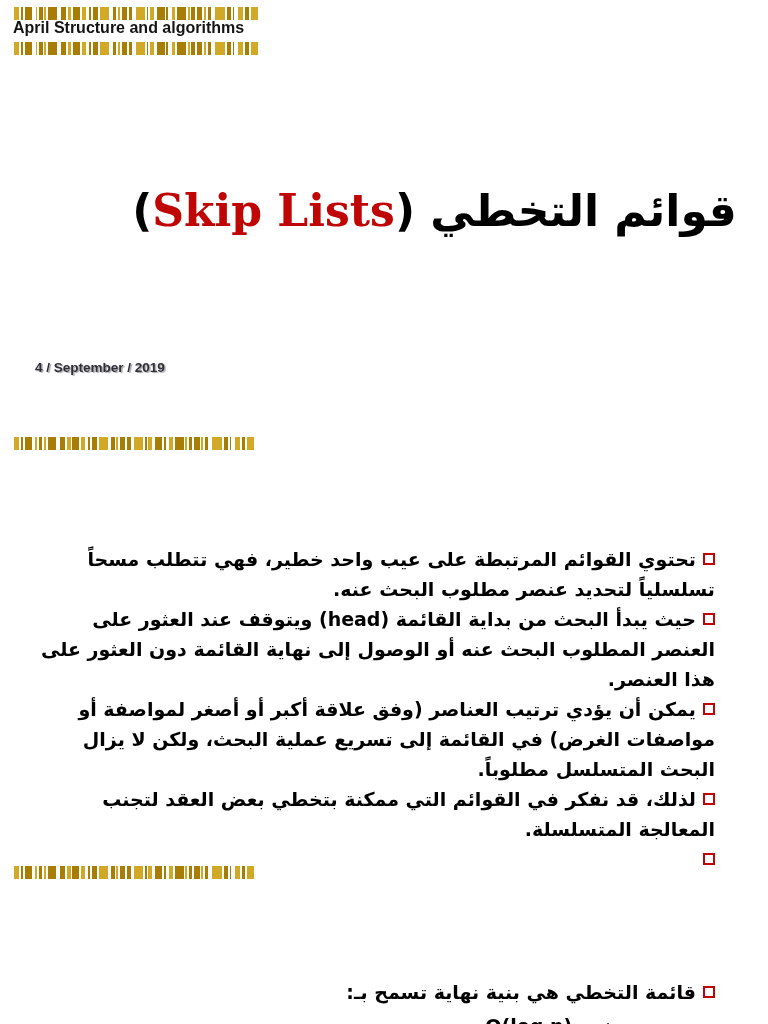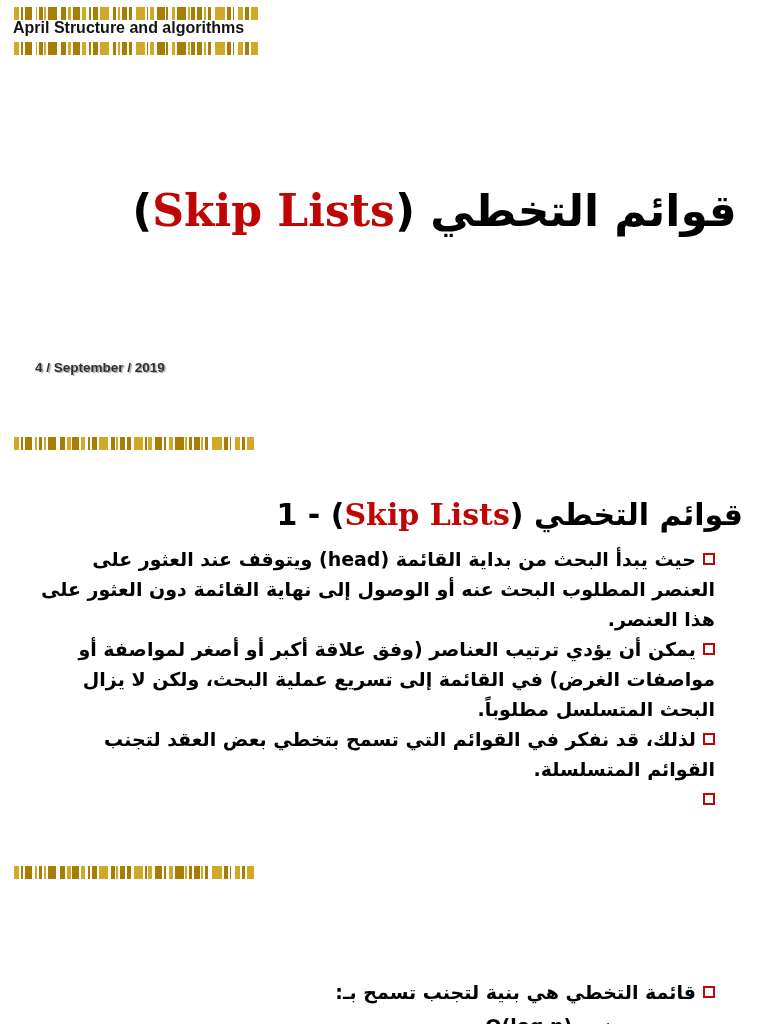--- a/index.html
+++ b/index.html
@@ -260,28 +260,26 @@
       <s style="flex: 1 0 0px; background: rgb(167, 125, 5);"></s>
       <s style="flex: 2 0 0px;"></s>
       <s style="flex: 3 0 0px; background: rgb(210, 169, 38);"></s>
       <s style="flex: 1 0 0px;"></s>
       <s style="flex: 2 0 0px; background: rgb(167, 125, 5);"></s>
       <s style="flex: 1 0 0px;"></s>
       <s style="flex: 4 0 0px; background: rgb(210, 169, 38);"></s>
       <s style="flex: 2 0 0px;"></s>
     </div>
 
-  <h2 class="slide-heading sh1"><span>قوائم التخطي</span>
-      <span>(</span><span class="red en">Skip Lists</span><span>)</span>
-      <span>- 1</span></h2>
 
   <ul class="bullets bl1">
+    <li><span class="sq"></span><span>تحتوي القوائم المرتبطة على عيب واحد خطير، فهي تتطلب مسحاً تسلسلياً لتحديد عنصر مطلوب البحث عنه.</span></li>
     <li><span class="sq"></span><span>حيث يبدأ البحث من بداية القائمة (head) ويتوقف عند العثور على العنصر المطلوب البحث عنه أو الوصول إلى نهاية القائمة دون العثور على هذا العنصر.</span></li>
     <li><span class="sq"></span><span>يمكن أن يؤدي ترتيب العناصر (وفق علاقة أكبر أو أصغر لمواصفة أو مواصفات الغرض) في القائمة إلى تسريع عملية البحث، ولكن لا يزال البحث المتسلسل مطلوباً.</span></li>
-    <li><span class="sq"></span><span>لذلك، قد نفكر في القوائم التي تسمح بتخطي بعض العقد لتجنب القوائم المتسلسلة.</span></li>
+    <li><span class="sq"></span><span>لذلك، قد نفكر في القوائم التي ممكنة بتخطي بعض العقد لتجنب المعالجة المتسلسلة.</span></li>
     <li><span class="sq"></span></li>
   </ul>
 
   <div class="barcode bc4">
       <s style="flex: 3 0 0px; background: rgb(210, 169, 38);"></s>
       <s style="flex: 1 0 0px;"></s>
       <s style="flex: 1 0 0px; background: rgb(167, 125, 5);"></s>
       <s style="flex: 1 0 0px;"></s>
       <s style="flex: 4 0 0px; background: rgb(167, 125, 5);"></s>
       <s style="flex: 2 0 0px;"></s>
@@ -348,18 +346,18 @@
       <s style="flex: 3 0 0px; background: rgb(210, 169, 38);"></s>
       <s style="flex: 1 0 0px;"></s>
       <s style="flex: 2 0 0px; background: rgb(167, 125, 5);"></s>
       <s style="flex: 1 0 0px;"></s>
       <s style="flex: 4 0 0px; background: rgb(210, 169, 38);"></s>
       <s style="flex: 2 0 0px;"></s>
     </div>
 
 
   <ul class="bullets bl2">
-    <li><span class="sq"></span><span>قائمة التخطي هي بنية لتجنب تسمح بـ:</span></li>
+    <li><span class="sq"></span><span>قائمة التخطي هي بنية نهاية تسمح بـ:</span></li>
   </ul>
 
   <div class="partial-line">بحث بـ O(log n)</div>
 
 </div>
 
 </body></html>

